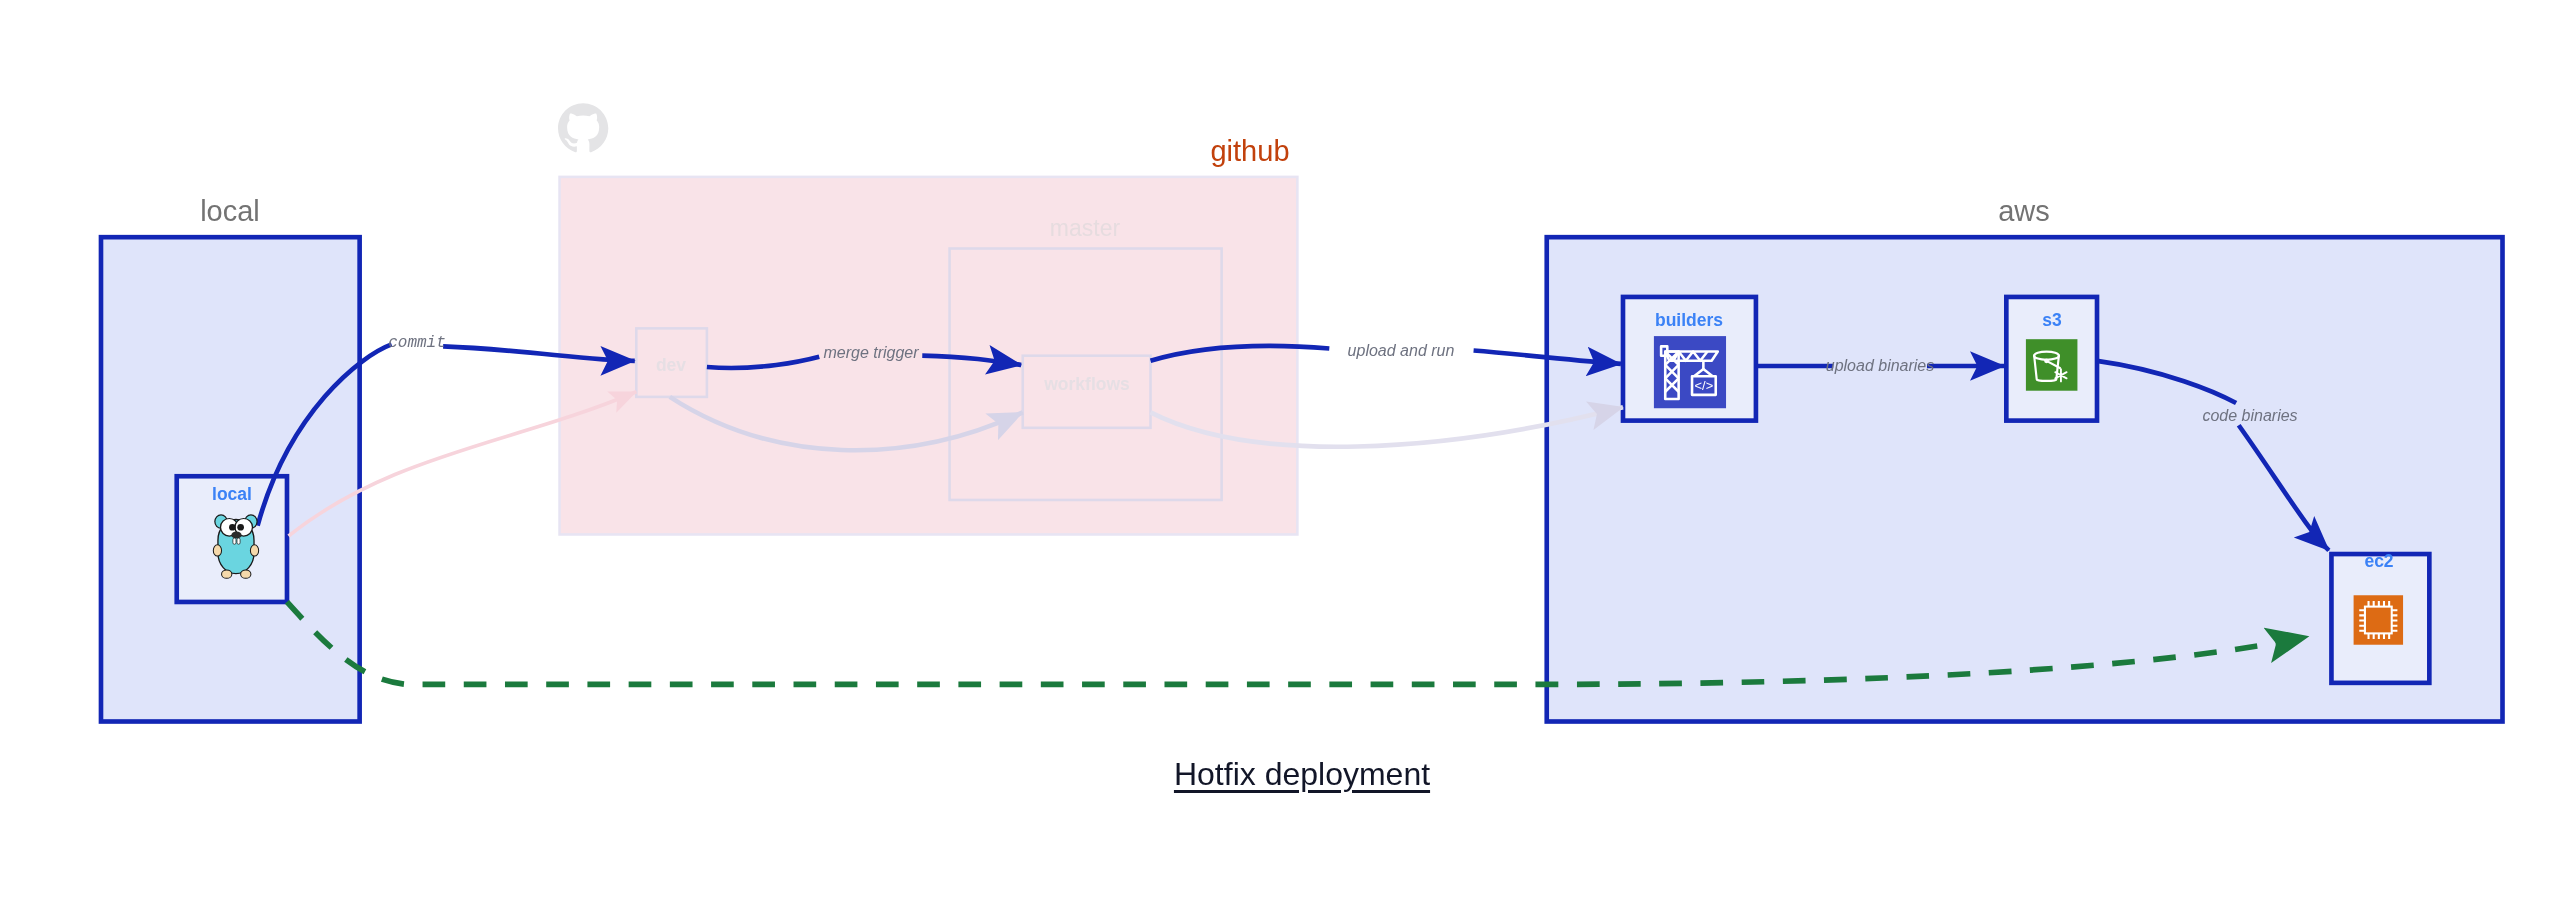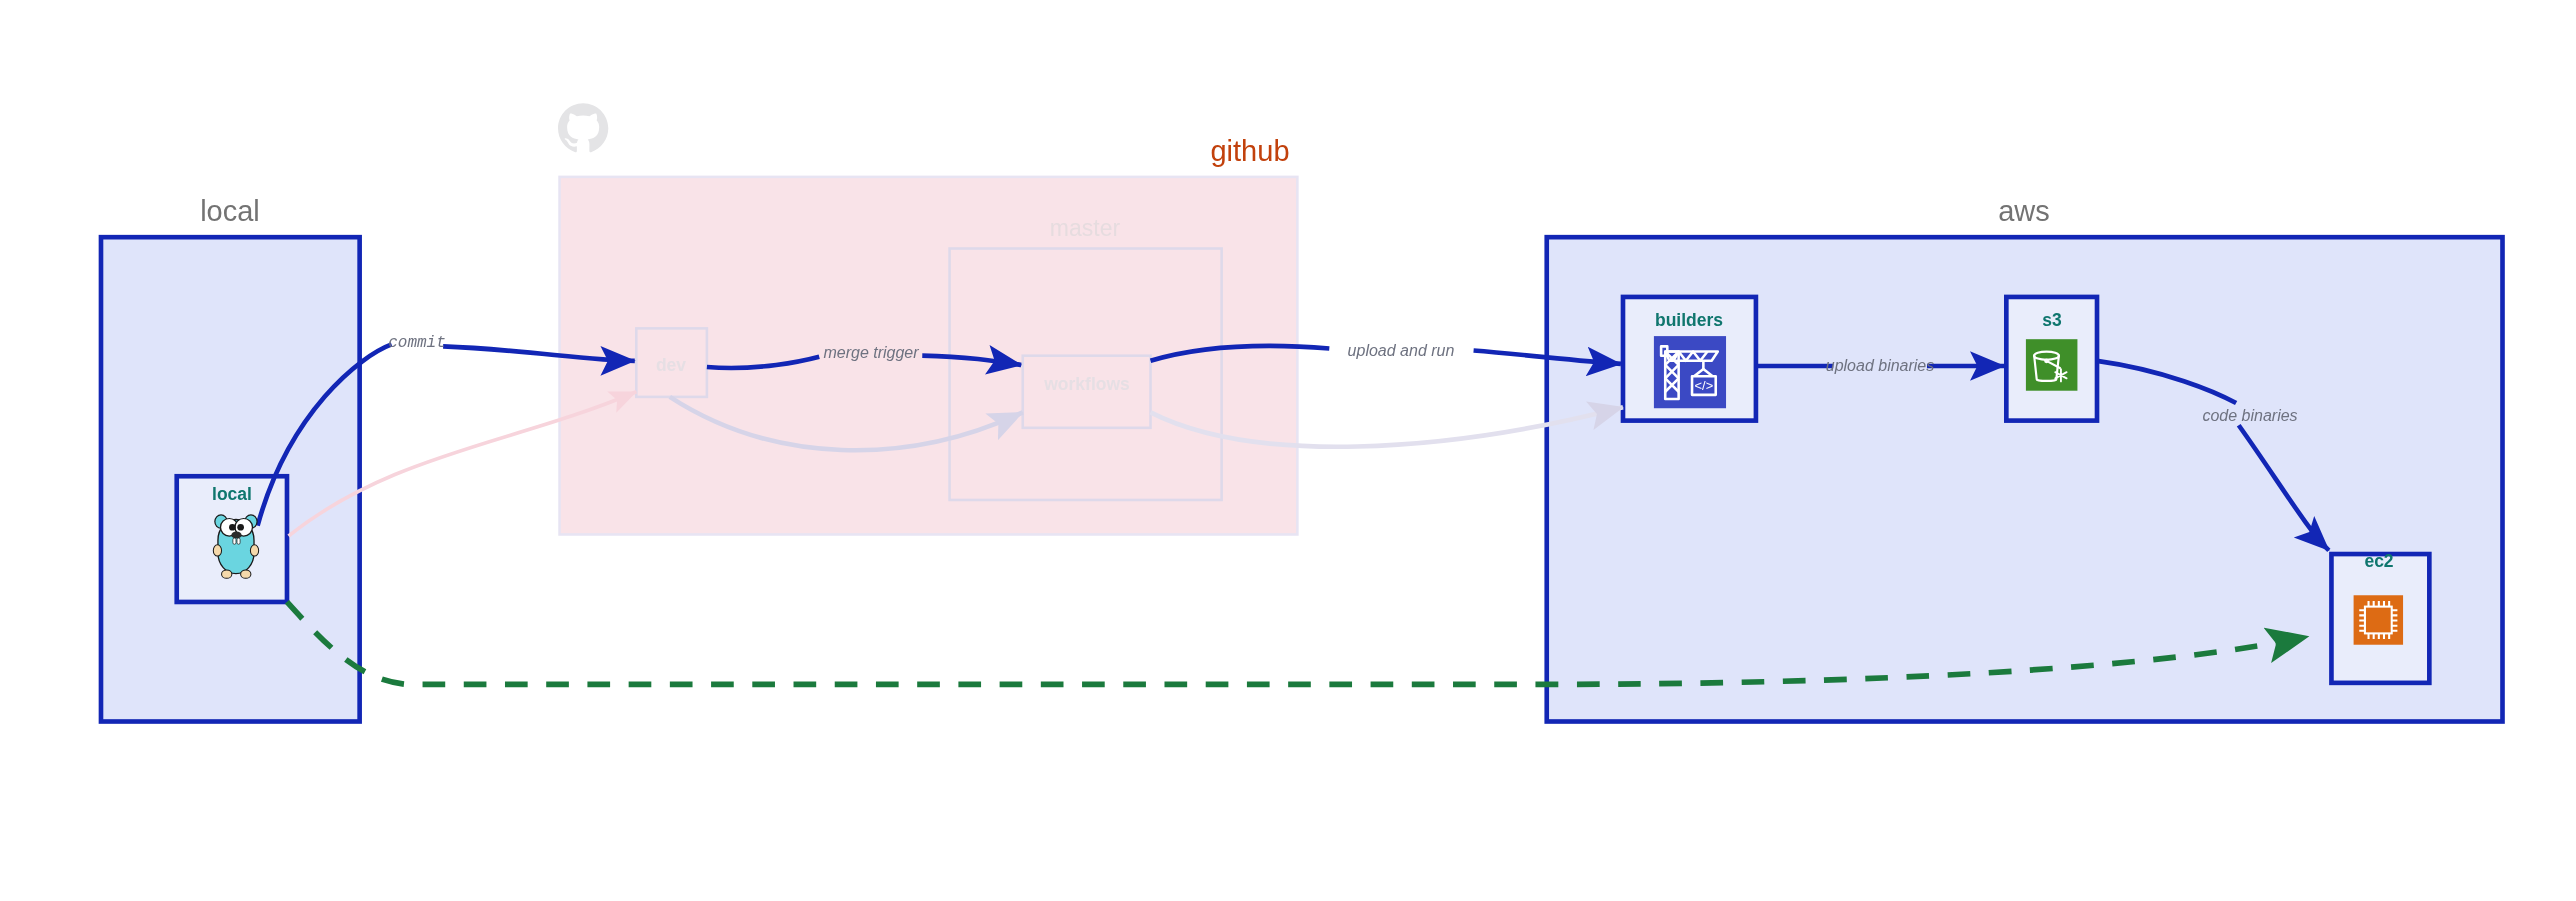--- a/index.html
+++ b/index.html
@@ -1,21 +1,21 @@
 <!DOCTYPE html>
 <html style="font-size:8.2px"><head>
 <meta charset="utf-8">
 <style>
   html,body{margin:0;padding:0;background:#ffffff;}
   body{font-family:"Liberation Sans", sans-serif;}
   #stage{position:relative;width:2604px;height:902px;background:#ffffff;overflow:hidden;}
   svg.layer{position:absolute;left:0;top:0;width:2604px;height:902px;}
   .grp-label{position:absolute;font-size:29px;color:#737373;white-space:nowrap;transform:translateX(-50%);}
   .grp-label.faded{color:#c2410c;}
-  .node-label{position:absolute;font-size:17.5px;font-weight:bold;color:#0f766e;white-space:nowrap;transform:translateX(-50%);}
+  .node-label{position:absolute;font-size:17.5px;font-weight:bold;color:#3b82f6;white-space:nowrap;transform:translateX(-50%);}
   .node-label.faded{color:#e6dfe4;}
   .sub-label{position:absolute;font-size:23px;color:#e6dcdf;white-space:nowrap;transform:translateX(-50%);}
   .edge-label{position:absolute;font-size:16px;font-style:italic;color:#6e7280;white-space:nowrap;transform:translate(-50%,-50%);background:transparent;}
   .page-title{position:absolute;font-size:32px;color:#121628;white-space:nowrap;transform:translateX(-50%);text-decoration:underline;text-underline-offset:5.2px;}
 </style>
 </head>
 <body>
 
 <div id="stage">
 
@@ -187,15 +187,16 @@
   <div class="edge-label" style="left:417px;top:343px;font-family:Liberation Mono, monospace;">commit</div>
 
   <div class="edge-label" style="left:871px;top:353px;">merge trigger</div>
 
   <div class="edge-label" style="left:1401px;top:351px;">upload and run</div>
 
   <div class="edge-label" style="left:1880px;top:366px;">upload binaries</div>
 
   <div class="edge-label" style="left:2250px;top:416px;">code binaries</div>
 
+  <div class="page-title" style="left:1302px;top:756px;">Hotfix deployment</div>
 
 </div>
 
 
 </body></html>

